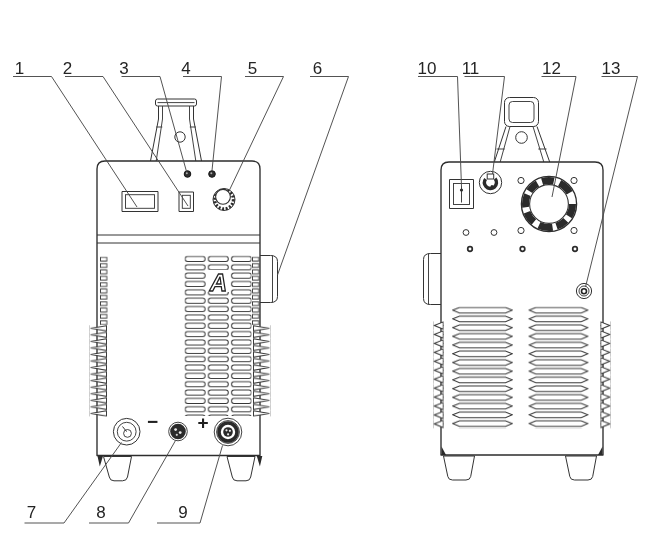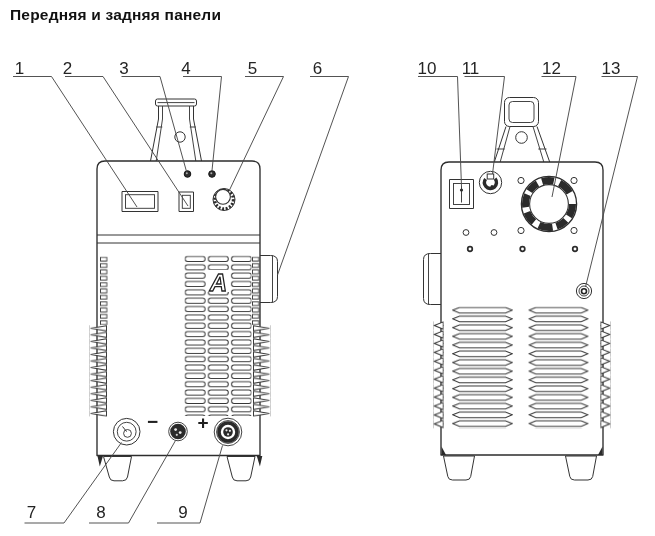--- a/index.html
+++ b/index.html
@@ -15,21 +15,20 @@
   .num{font-size:17px;fill:#242424;text-anchor:middle;}
   .sym{font-size:19px;font-weight:bold;fill:#202020;text-anchor:middle;}
   .logo{font-size:24px;font-weight:bold;font-style:italic;fill:#fff;stroke:#232323;
         stroke-width:1.3;text-anchor:middle;}
   .dark{fill:#2a2a2a;stroke:none;}
 </style>
 </head>
 <body>
 
 <div class="stage">
-  <h1 class="title">Передняя и задняя панели</h1>
 
   <svg width="655" height="536" viewBox="0 0 655 536">
     <defs>
       <pattern id="slatS" patternUnits="userSpaceOnUse" x="184.5" y="255.5" width="23.2" height="8.35">
         <rect x="0.6" y="1" width="20" height="5" rx="2.5" fill="#fff" stroke="#333" stroke-width="0.95"></rect>
       </pattern>
       <pattern id="finS" patternUnits="userSpaceOnUse" x="100" y="256.5" width="7.6" height="6.35">
         <rect x="0.5" y="0.8" width="6.3" height="3.8" fill="#fff" stroke="#333" stroke-width="0.9"></rect>
       </pattern>
       <pattern id="triL" patternUnits="userSpaceOnUse" x="89.5" y="325" width="17.5" height="6.55">

